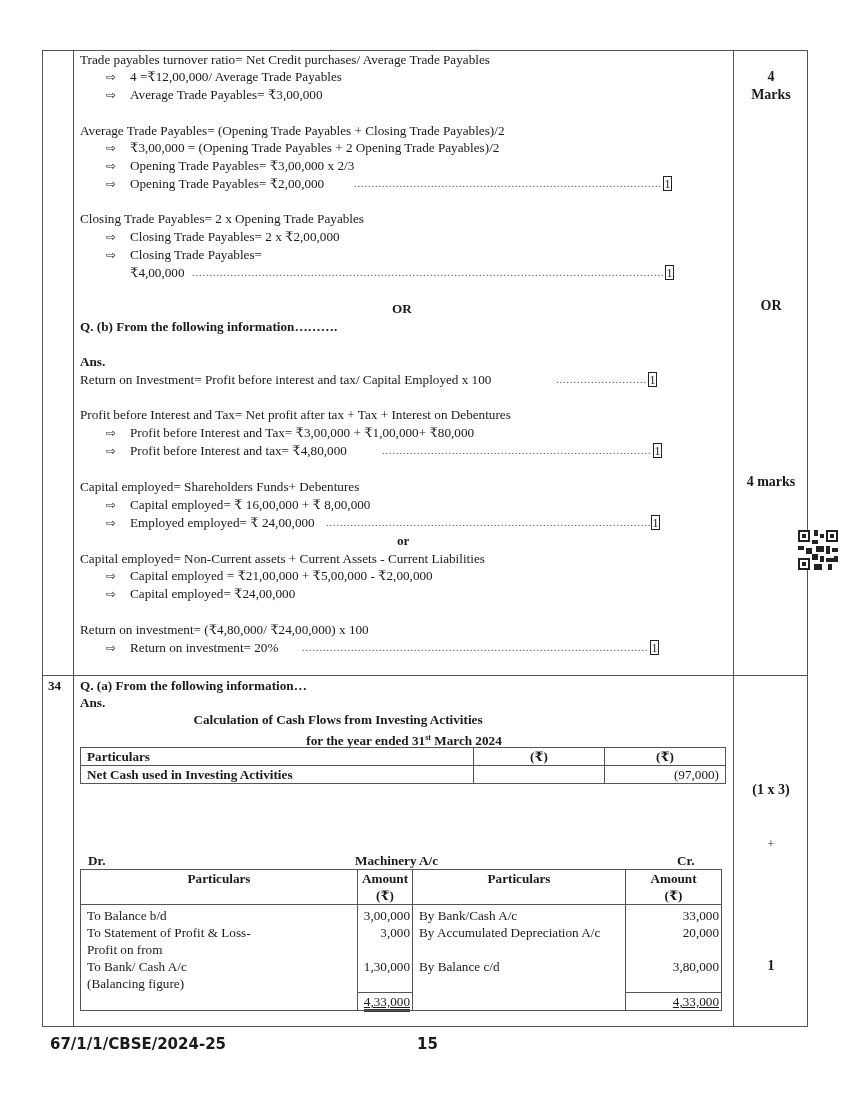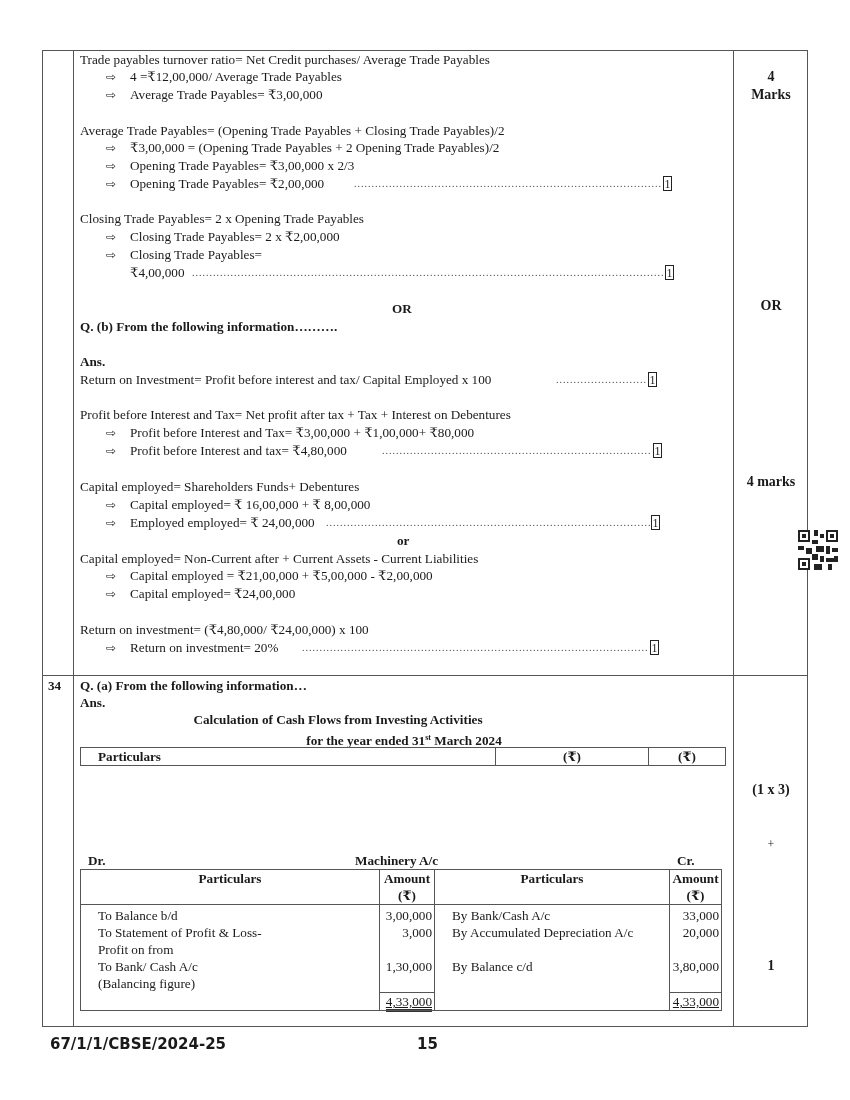--- a/index.html
+++ b/index.html
@@ -7,21 +7,21 @@
   .frame { position:absolute; left:42px; top:50px; width:766px; height:977px; border:1px solid #555; box-sizing:border-box; }
   .vline { position:absolute; top:50px; height:977px; width:1px; background:#555; }
   .hline { position:absolute; left:42px; width:766px; height:1px; background:#555; }
   .t { position:absolute; font-size:13.2px; white-space:nowrap; line-height:16px; }
   .b { font-weight:bold; }
   .arrow { position:absolute; font-size:12px; line-height:16px; font-family:"DejaVu Sans",sans-serif; }
   .dots { position:absolute; height:16px; line-height:16px; font-size:10px; letter-spacing:1px; overflow:hidden; white-space:nowrap; color:#444; font-family:"Liberation Serif",serif; }
   .mark { position:absolute; width:9px; height:15px; border:1px solid #222; font-size:12px; line-height:15px; text-align:center; box-sizing:border-box; }
   .marks { position:absolute; font-weight:bold; font-size:14px; text-align:center; width:74px; left:734px; line-height:18px; }
   table { border-collapse:collapse; position:absolute; font-size:13.2px; }
-  td { border:1px solid #555; padding:0 17px; line-height:17px; vertical-align:top; }
+  td { border:1px solid #555; padding:0 6px; line-height:17px; vertical-align:top; }
   .r { text-align:right; }
   .c { text-align:center; }
   .qr { position:absolute; left:798px; top:530px; width:40px; height:40px; }
   .footer { position:absolute; font-family:"DejaVu Sans",sans-serif; font-weight:bold; font-size:15px; }
   sup { font-size:8px;font-family:Liberation Serif, serif; }
   .dbl { border-bottom:3px double #333; }
 </style>
 </head>
 <body>
 
@@ -73,21 +73,21 @@
 
 <div class="t" style="left:80px;top:479px">Capital employed= Shareholders Funds+ Debentures</div>
 <span class="arrow" style="left:106px;top:497px">⇨</span>
 <div class="t" style="left:130px;top:497px">Capital employed= ₹ 16,00,000 + ₹ 8,00,000</div>
 <span class="arrow" style="left:106px;top:515px">⇨</span>
 <div class="t" style="left:130px;top:515px">Employed employed= ₹ 24,00,000</div>
 <div class="dots" style="left:326px;top:515px;width:324px">.........................................................................................................</div>
 <div class="mark" style="left:651px;top:515px">1</div>
 <div class="t b" style="left:397px;top:533px">or</div>
 
-<div class="t" style="left:80px;top:551px">Capital employed= Non-Current after + Current Assets - Current Liabilities</div>
+<div class="t" style="left:80px;top:551px">Capital employed= Non-Current assets + Current Assets - Current Liabilities</div>
 <span class="arrow" style="left:106px;top:568px">⇨</span>
 <div class="t" style="left:130px;top:568px">Capital employed = ₹21,00,000 + ₹5,00,000 - ₹2,00,000</div>
 <span class="arrow" style="left:106px;top:586px">⇨</span>
 <div class="t" style="left:130px;top:586px">Capital employed= ₹24,00,000</div>
 
 <div class="t" style="left:80px;top:622px">Return on investment= (₹4,80,000/ ₹24,00,000) x 100</div>
 <span class="arrow" style="left:106px;top:640px">⇨</span>
 <div class="t" style="left:130px;top:640px">Return on investment= 20%</div>
 <div class="dots" style="left:302px;top:640px;width:347px">................................................................................................................</div>
 <div class="mark" style="left:650px;top:640px">1</div>
@@ -133,20 +133,25 @@
 <div class="t b" style="left:0;width:676px;text-align:center;top:712px">Calculation of Cash Flows from Investing Activities</div>
 <div class="t b" style="left:0;width:808px;text-align:center;top:730px"><span>for the year ended 31</span><sup>st</sup><span> March 2024</span></div>
 
 <table style="left:80px;top:747px;width:646px">
   <tbody>
       <tr>
     <td class="b" style="width:380px">Particulars</td>
     <td class="b c" style="width:118px">(₹)</td>
     <td class="b c">(₹)</td>
   </tr>
+  <tr>
+    <td class="b" style="border-top:none">Net Cash used in Investing Activities</td>
+    <td class="r"></td>
+    <td class="r">(97,000)</td>
+  </tr>
 </tbody>
   </table>
 
 <div class="t b" style="left:88px;top:853px">Dr.</div>
 <div class="t b" style="left:355px;top:853px">Machinery A/c</div>
 <div class="t b" style="left:677px;top:853px">Cr.</div>
 
 <table style="left:80px;top:869px;width:642px">
   <tbody>
       <tr>

